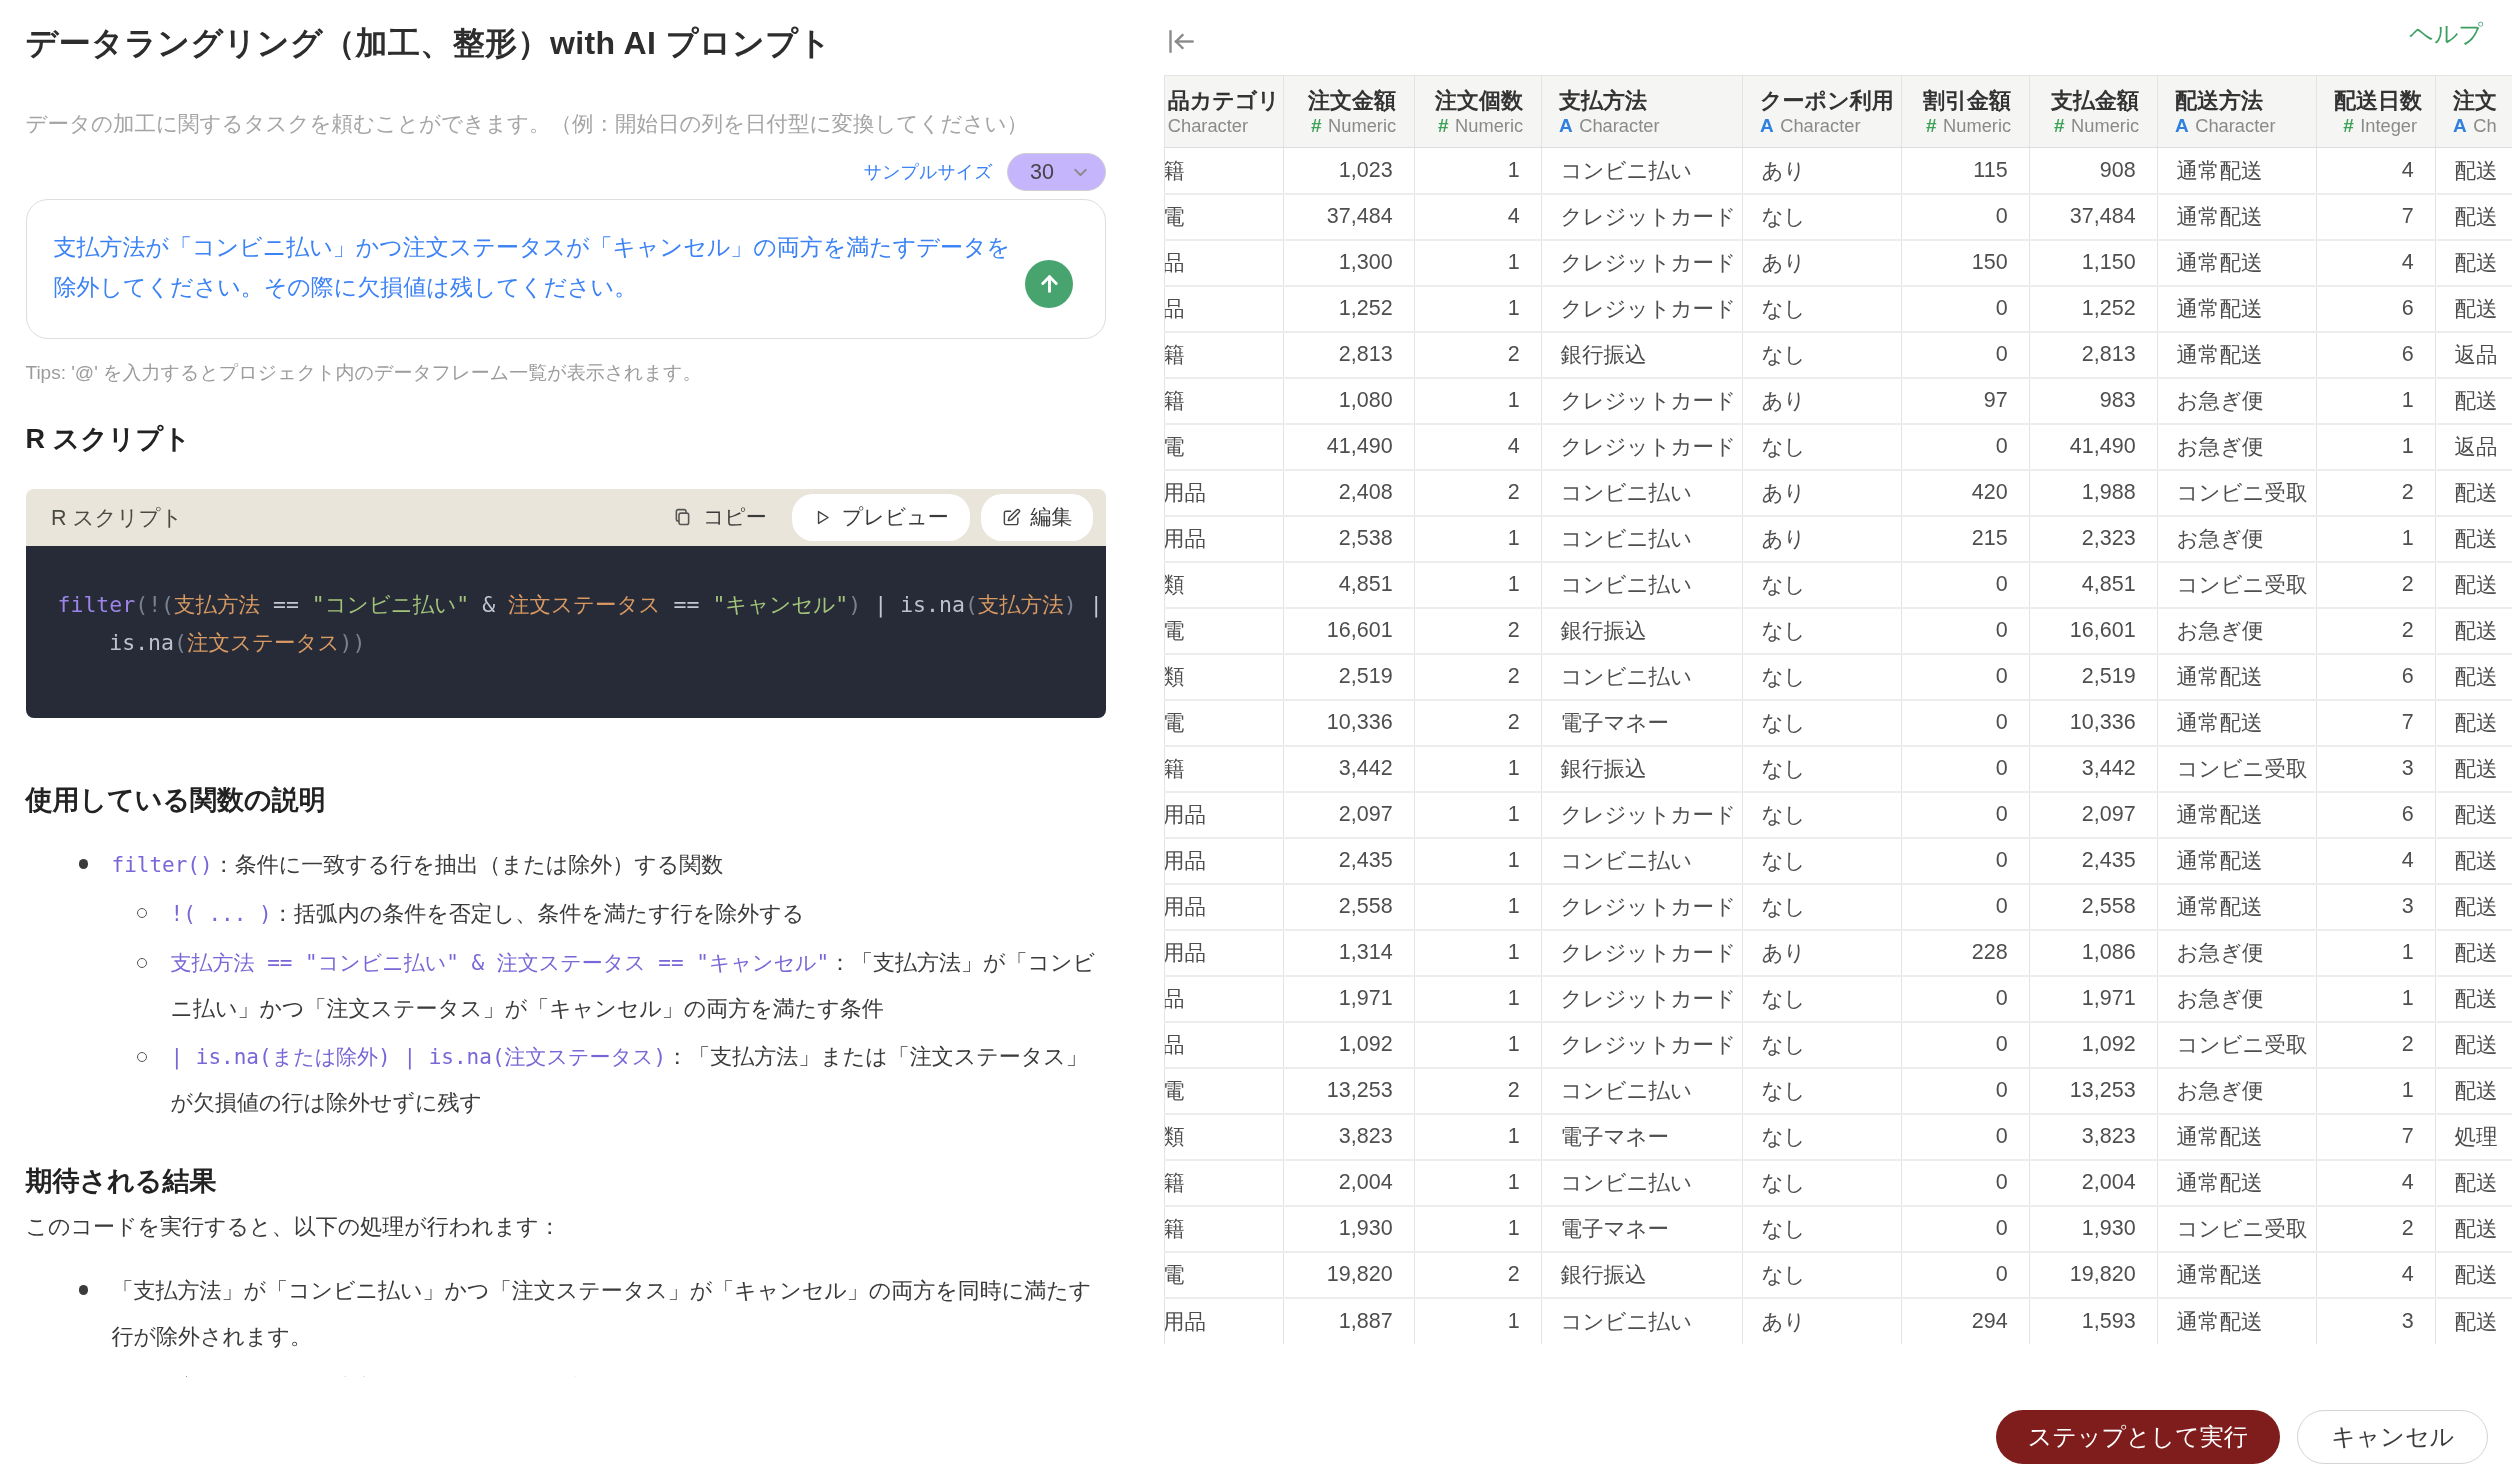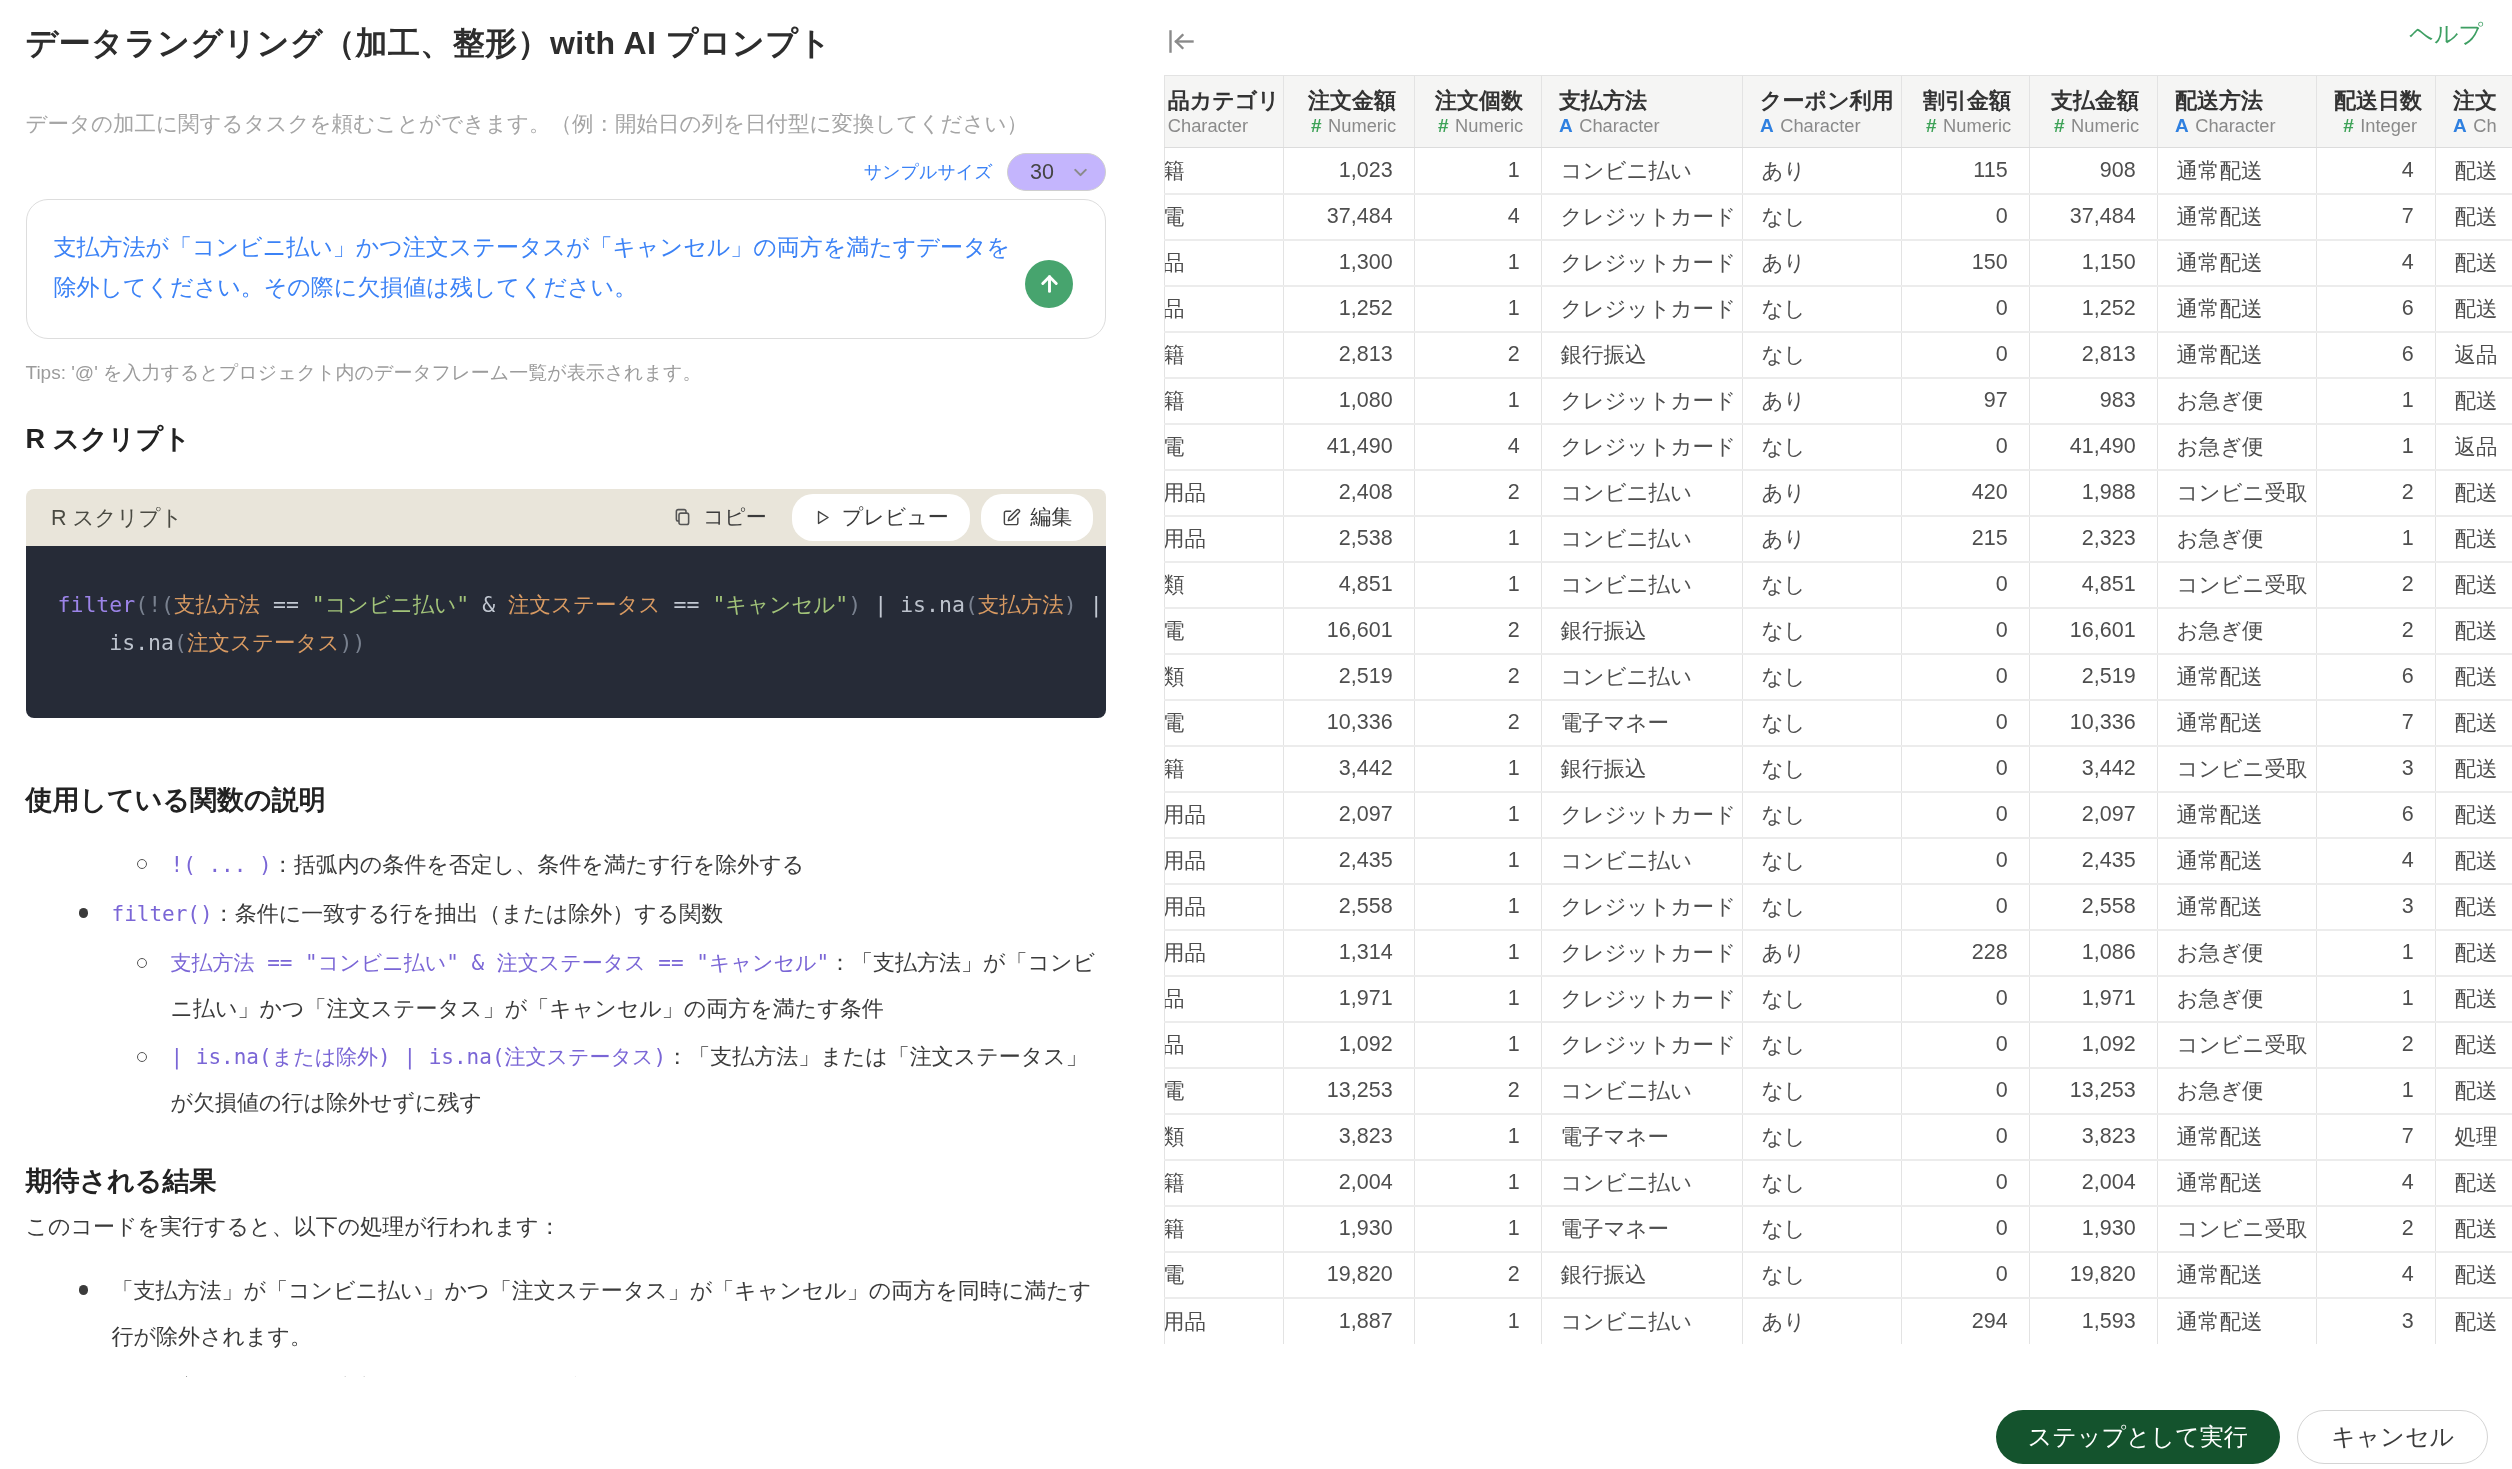--- a/index.html
+++ b/index.html
@@ -71,21 +71,21 @@
   .ticon{font-weight:bold;margin-right:6.4px;font-size:19px;}
   .ticon.num{color:#3da257;}
   .ticon.chr{color:#2f80e0;}
   table.grid tbody td{height:46px;font-size:21.5px;color:#4e4e4e;border-top:2.4px solid #ececec;background:#fff;}
   tbody td.al{text-align:left;padding-left:19px;}
   tbody td.ar{text-align:right;padding-right:21px;}
   tbody td.clip-l{padding-left:3.2px;text-indent:-4.8px;}
   tbody tr:first-child td{border-top:none;}
 
   .footer-actions{position:absolute;right:24px;bottom:4.8px;display:flex;gap:17.5px;}
-  .run-btn{height:54px;padding:0 32px;border:none;border-radius:27px;background:#14532d;color:#fff;
+  .run-btn{height:54px;padding:0 32px;border:none;border-radius:27px;background:#7f1d1d;color:#fff;
     font-size:24px;cursor:pointer;font-family:inherit;}
   .cancel-btn{height:54px;padding:0 33px;border:1.6px solid #d4d4d4;border-radius:27px;background:#fff;
     color:#3b3b3b;font-size:24px;cursor:pointer;font-family:inherit;box-sizing:border-box;}
   svg{display:block;}
 </style>
 </head>
 <body>
 
 <div id="app">
 
@@ -151,22 +151,22 @@
             </span>
             <span>編集</span>
           </button>
         </div>
       </div>
       <div class="code-body" id="code-block"><div><span class="tk-fn">filter</span><span class="tk-pa">(</span><span class="tk-pa">!(</span><span class="tk-col">支払方法</span><span class="tk-pl"> </span><span class="tk-op">==</span><span class="tk-pl"> </span><span class="tk-str">"コンビニ払い"</span><span class="tk-pl"> </span><span class="tk-op">&amp;</span><span class="tk-pl"> </span><span class="tk-col">注文ステータス</span><span class="tk-pl"> </span><span class="tk-op">==</span><span class="tk-pl"> </span><span class="tk-str">"キャンセル"</span><span class="tk-pa">)</span><span class="tk-pl"> </span><span class="tk-op">|</span><span class="tk-pl"> </span><span class="tk-fn2">is.na</span><span class="tk-pa">(</span><span class="tk-col">支払方法</span><span class="tk-pa">)</span><span class="tk-pl"> </span><span class="tk-op">|</span></div><div><span class="tk-pl">    </span><span class="tk-fn2">is.na</span><span class="tk-pa">(</span><span class="tk-col">注文ステータス</span><span class="tk-pa">))</span></div></div>
     </div>
 
     <h2 class="section-h fn">使用している関数の説明</h2>
     <div class="blist" id="fn-list">
+        <div class="bullet lvl1"><span class="marker"></span><span class="b-code">filter()</span><span>：条件に一致する行を抽出（または除外）する関数</span></div>
         <div class="bullet lvl2"><span class="marker"></span><span class="b-code">!( ... )</span><span>：括弧内の条件を否定し、条件を満たす行を除外する</span></div>
-        <div class="bullet lvl1"><span class="marker"></span><span class="b-code">filter()</span><span>：条件に一致する行を抽出（または除外）する関数</span></div>
         <div class="bullet lvl2"><span class="marker"></span><span class="b-code">支払方法 == "コンビニ払い" &amp; 注文ステータス == "キャンセル"</span><span>：「支払方法」が「コンビニ払い」かつ「注文ステータス」が「キャンセル」の両方を満たす条件</span></div>
         <div class="bullet lvl2"><span class="marker"></span><span class="b-code">| is.na(または除外) | is.na(注文ステータス)</span><span>：「支払方法」または「注文ステータス」が欠損値の行は除外せずに残す</span></div>
       </div>
 
     <h2 class="section-h res">期待される結果</h2>
     <p class="intro">このコードを実行すると、以下の処理が行われます：</p>
     <div class="blist res-list" id="res-list">
         <div class="bullet lvl1"><span class="marker"></span><span>「支払方法」が「コンビニ払い」かつ「注文ステータス」が「キャンセル」の両方を同時に満たす行が除外されます。</span></div>
         <div class="bullet lvl1"><span class="marker"></span><span>「支払方法」または「注文ステータス」のいずれかが欠損値（NA）の行はそのまま保持されま</span></div>
       </div>

